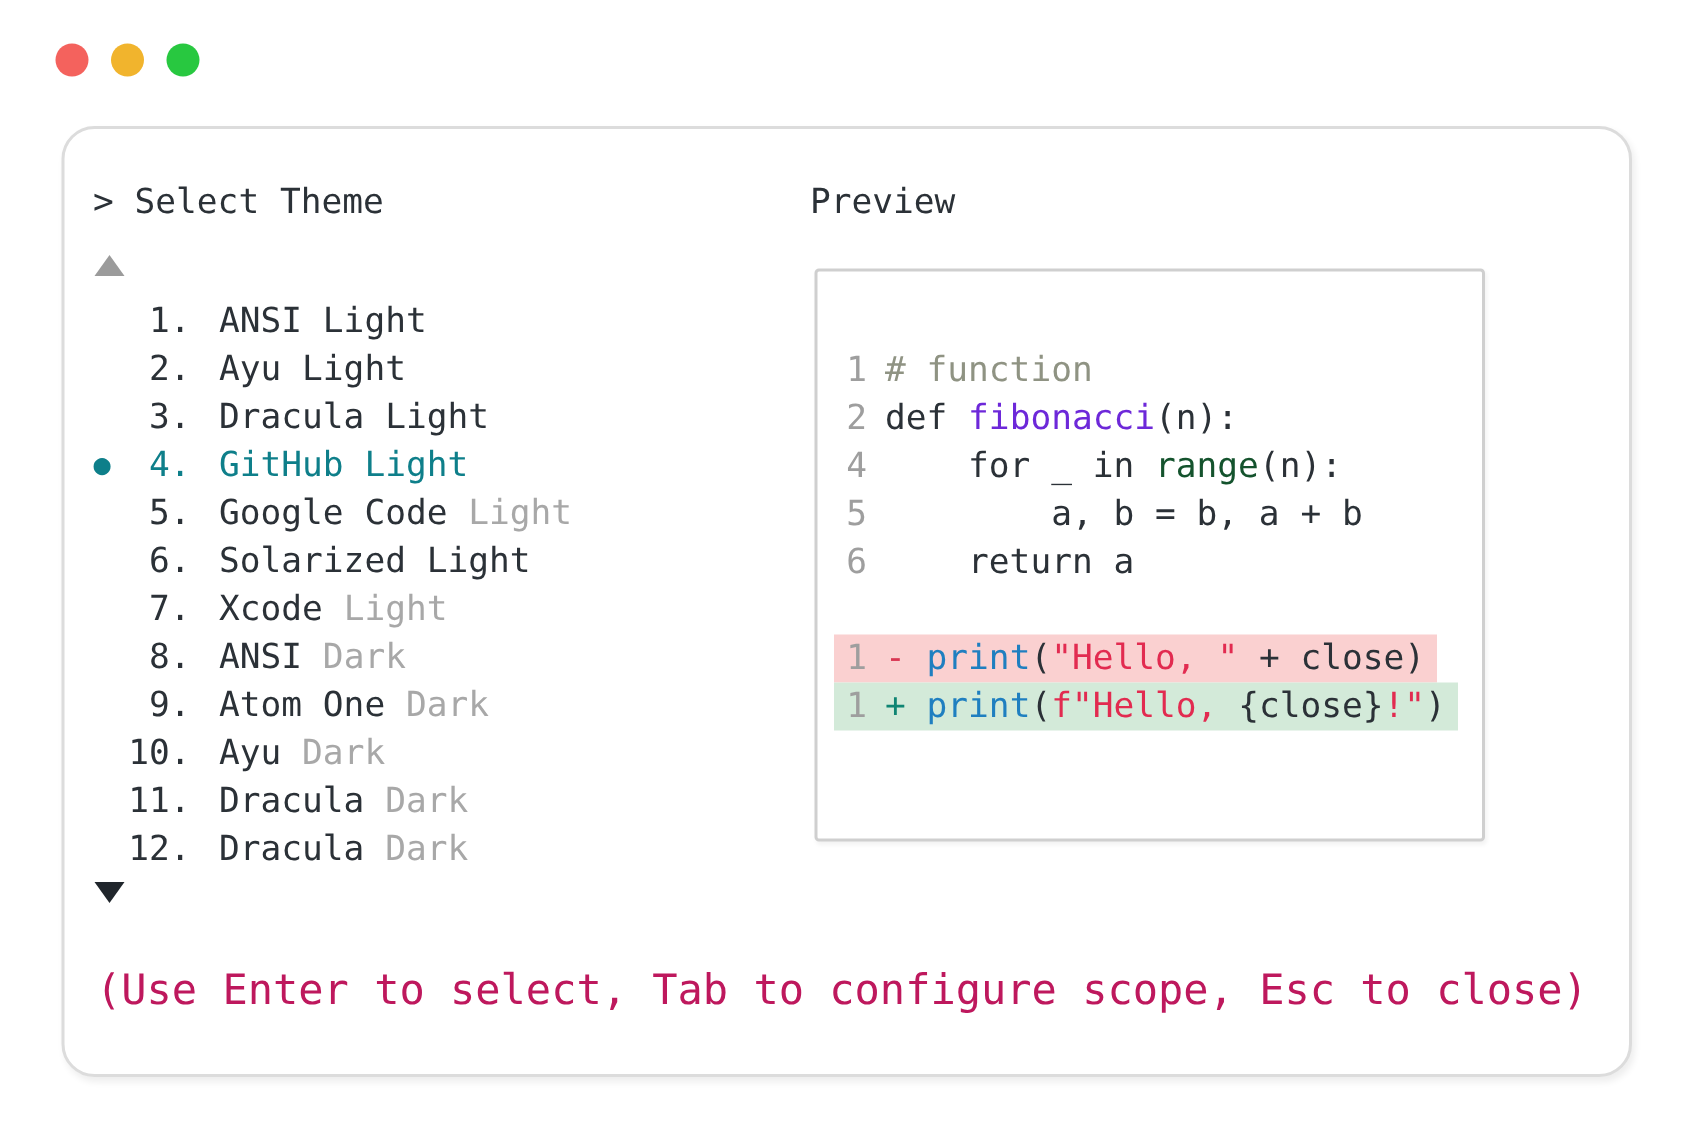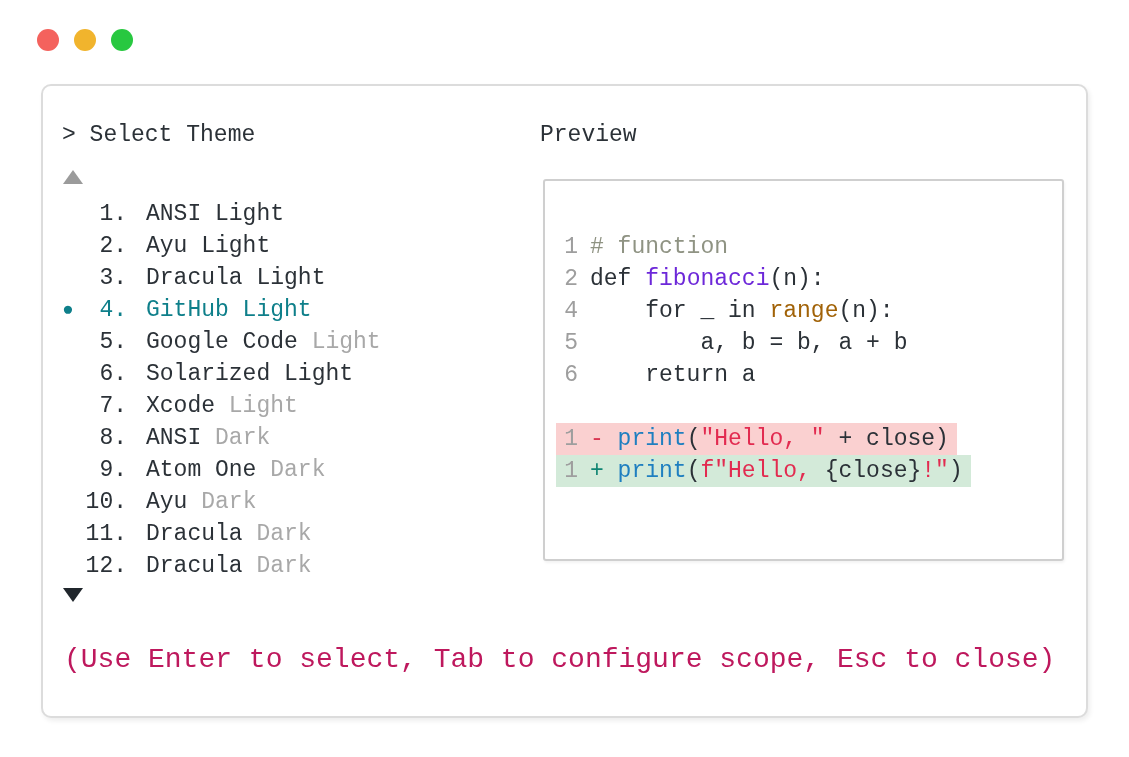--- a/index.html
+++ b/index.html
@@ -11,22 +11,22 @@
   
   .traffic { position:absolute; left:37px; top:29px; display:flex; gap:15px; }
   .light { width:22px; height:22px; border-radius:50%; }
   .light.red    { background:#f4625d; }
   .light.yellow { background:#f1b42d; }
   .light.green  { background:#28c840; }
 
   
   .panel {
     position:absolute; left:41px; top:84px; width:1047px; height:634px;
-    border:2px solid #dcdcdc; border-radius:10px; box-sizing:border-box;
-    background:#fff; box-shadow:2px 3px 5px rgba(0,0,0,0.07);font-family:Liberation Mono, monospace;
+    border:2px solid #dcdcdc; border-radius:22px; box-sizing:border-box;
+    background:#fff; box-shadow:2px 3px 5px rgba(0,0,0,0.07);
   }
   .prompt { position:absolute; left:19px; top:33px; font-size:23px; line-height:32px; color:#2b3137; white-space:pre; }
   .arrow-up {
     position:absolute; left:20px; top:84px; width:0; height:0;
     border-left:10px solid transparent; border-right:10px solid transparent;
     border-bottom:14px solid #9b9b9b;
   }
   .arrow-down {
     position:absolute; left:20px; top:502px; width:0; height:0;
     border-left:10px solid transparent; border-right:10px solid transparent;
@@ -37,37 +37,37 @@
   .trow .marker { width:20px; margin-left:15px; text-align:center; color:#0e7f8a; font-size:19px; }
   .trow .num  { width:49px; text-align:right; color:#2b3137; }
   .trow .name { margin-left:19px; color:#2b3137; }
   .trow .seg-muted { color:#a8a8a8; }
   .trow.selected .num, .trow.selected .name { color:#0e7f8a; }
   .footer { position:absolute; left:21px; top:558px; font-size:28px; line-height:32px; color:#be185d; white-space:pre; }
 
   
   .preview-label { position:absolute; left:497px; top:33px; font-size:23px; line-height:32px; color:#2b3137; }
   .preview-box {
-    position:absolute; left:500px; top:93px; width:521px; height:382px;
+    position:absolute; left:500px; top:93px; width:447px; height:382px;
     border:2px solid #cfcfcf; border-radius:3px; box-sizing:border-box;
     background:#fff; box-shadow:1px 2px 3px rgba(0,0,0,0.05);
   }
   .code { position:absolute; left:0; top:50px; font-size:23px; line-height:32px; }
   .code-line { height:32px; white-space:pre; }
   .ln { display:inline-block; width:14px; margin-left:19px; margin-right:12px; text-align:right; color:#9e9e9e; }
   .diff-row { width:fit-content; height:32px; margin-left:11px; padding:0 8px; white-space:pre; }
   .diff-row .ln { margin-left:0; }
   .bg-removed { background:#fad0d0; }
   .bg-added   { background:#d3ead9; }
 
   .tok-fg      { color:#2b3137; }
   .tok-comment { color:#8f9383; }
   .tok-func    { color:#6d28d9; }
   .tok-num     { color:#0f7b85; }
-  .tok-builtin { color:#a16207; }
+  .tok-builtin { color:#14532d; }
   .tok-print   { color:#1f7fc0; }
   .tok-string  { color:#e22b50; }
   .tok-minus   { color:#d93652; }
   .tok-plus    { color:#0f8573; }
 </style>
 </head>
 <body>
 
 <div class="traffic">
   <div class="light red"></div>

